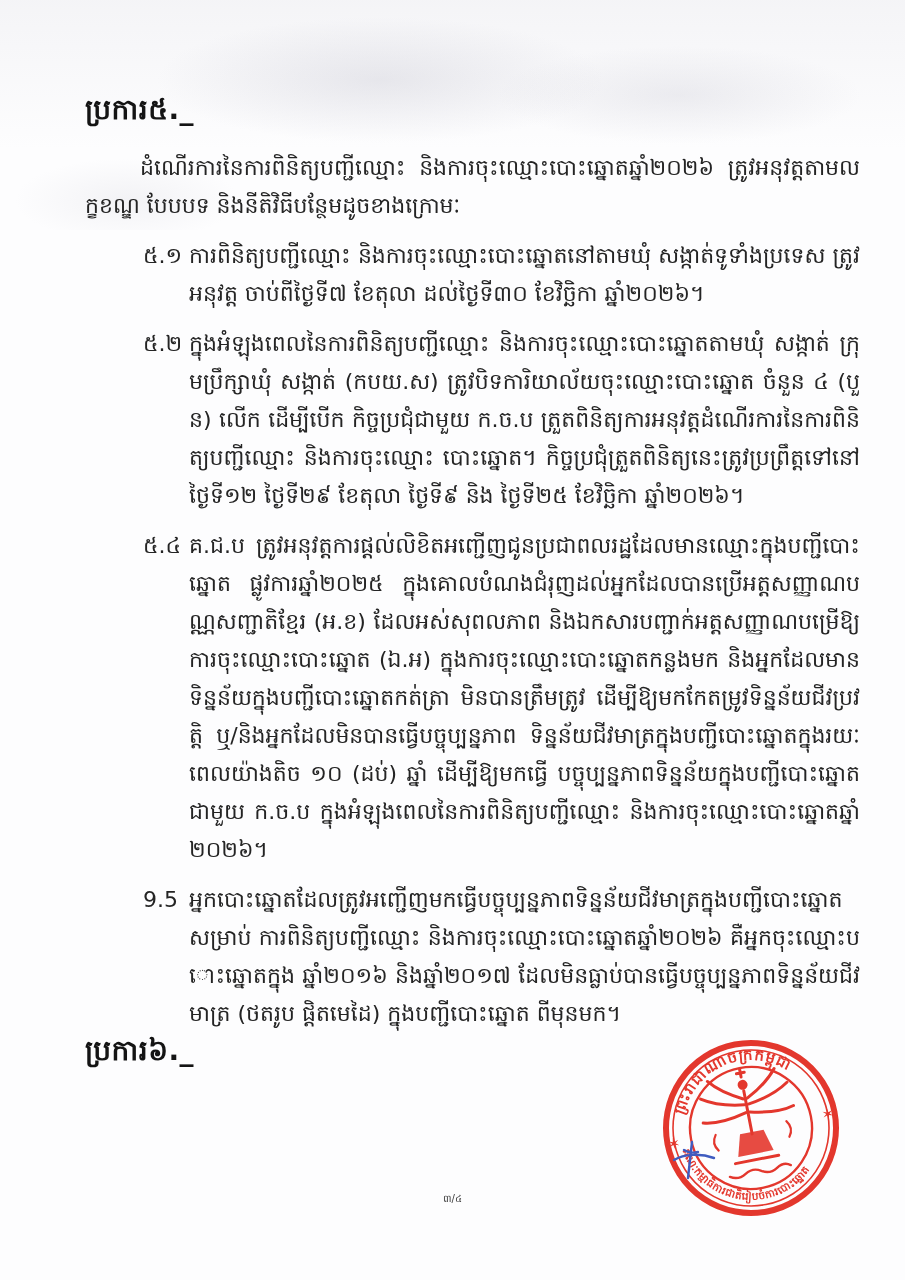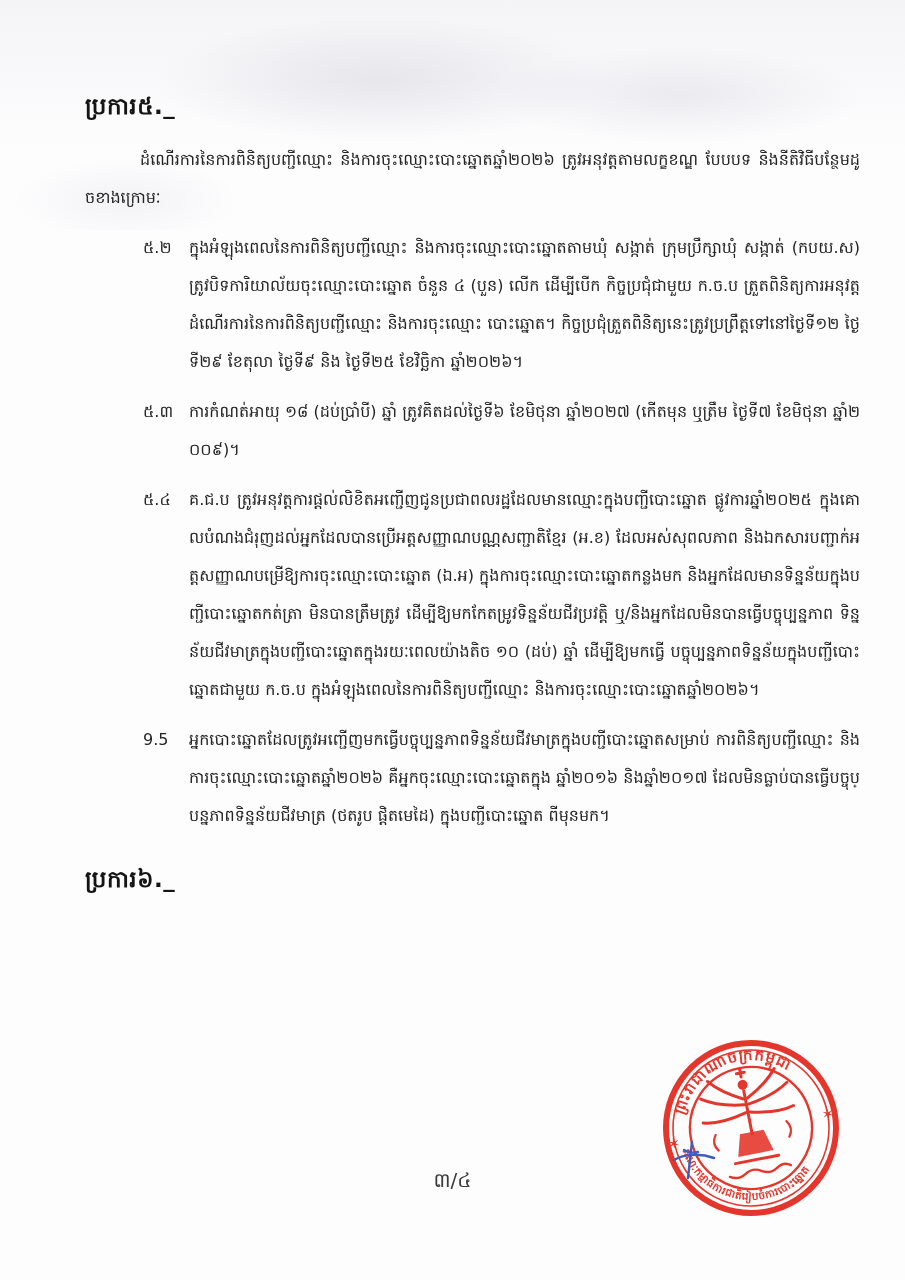--- a/index.html
+++ b/index.html
@@ -20,28 +20,28 @@
       radial-gradient(160px 60px at 14% 200px, rgba(182,182,196,.15), rgba(182,182,196,0) 70%),
       linear-gradient(180deg, rgba(205,205,214,.18), rgba(255,255,255,0) 65%);
     pointer-events:none;
   }
   .page{
     position:absolute;left:0;top:0;right:0;
     padding:92px 45px 0 85px;
     box-sizing:border-box;
   }
   .article-heading{
-    font-size:23px;
+    font-size:28px;
     font-weight:bold;
     color:#141414;
     margin:0;
     letter-spacing:.5px;
   }
   .body-text{
-    font-size:16px;
+    font-size:22px;
     line-height:38px;
     text-align:justify;
     word-break:break-all;
     overflow-wrap:anywhere;
     color:#242424;
     margin:0;
   }
   .intro{
     margin-top:16px;
     text-indent:55px;
@@ -53,33 +53,32 @@
     padding-left:46px;
     margin-top:12px;
   }
   .item-num{
     display:inline-block;
     width:46px;
     margin-left:-46px;
     vertical-align:top;
   }
   .article6-heading{
-    margin-top:30px;
   }
   .closing{
     margin-top:16px;
     text-indent:55px;
     max-width:660px;
   }
   .page-number{
     position:absolute;
     left:0;right:0;
-    top:1167px;
+    top:1192px;
     text-align:center;
-    font-size:20px;
+    font-size:10px;
     color:#3a3a3a;
   }
   .stamp-wrap{
     position:absolute;
     left:655px;top:1032px;
     width:192px;height:192px;
     transform:rotate(-11deg);
     opacity:.93;
   }
   .stamp-wrap svg{display:block;}
@@ -95,28 +94,28 @@
 <div class="scan-shade"></div>
 
 <div class="page">
 
   <h2 class="article-heading">ប្រការ៥._</h2>
 
   <p class="body-text intro">ដំណើរការនៃការពិនិត្យបញ្ជីឈ្មោះ និងការចុះឈ្មោះបោះឆ្នោតឆ្នាំ២០២៦ ត្រូវអនុវត្តតាមលក្ខខណ្ឌ បែបបទ និងនីតិវិធីបន្ថែមដូចខាងក្រោមៈ</p>
 
   <div class="items">
 
+    <div class="body-text item">
+      <span class="item-num">៥.១</span><span>ការពិនិត្យបញ្ជីឈ្មោះ និងការចុះឈ្មោះបោះឆ្នោតនៅតាមឃុំ សង្កាត់ទូទាំងប្រទេស ត្រូវអនុវត្ត ចាប់ពីថ្ងៃទី៧ ខែតុលា ដល់ថ្ងៃទី៣០ ខែវិច្ឆិកា ឆ្នាំ២០២៦។</span>
+    </div>
 
     <div class="body-text item">
       <span class="item-num">៥.២</span><span>ក្នុងអំឡុងពេលនៃការពិនិត្យបញ្ជីឈ្មោះ និងការចុះឈ្មោះបោះឆ្នោតតាមឃុំ សង្កាត់ ក្រុមប្រឹក្សាឃុំ សង្កាត់ (កបយ.ស) ត្រូវបិទការិយាល័យចុះឈ្មោះបោះឆ្នោត ចំនួន ៤ (បួន) លើក ដើម្បីបើក កិច្ចប្រជុំជាមួយ ក.ច.ប ត្រួតពិនិត្យការអនុវត្តដំណើរការនៃការពិនិត្យបញ្ជីឈ្មោះ និងការចុះឈ្មោះ បោះឆ្នោត។ កិច្ចប្រជុំត្រួតពិនិត្យនេះត្រូវប្រព្រឹត្តទៅនៅថ្ងៃទី១២ ថ្ងៃទី២៩ ខែតុលា ថ្ងៃទី៩ និង ថ្ងៃទី២៥ ខែវិច្ឆិកា ឆ្នាំ២០២៦។</span>
     </div>
 
-    <div class="body-text item">
-      <span class="item-num">៥.៣</span><span>ការកំណត់អាយុ ១៨ (ដប់ប្រាំបី) ឆ្នាំ ត្រូវគិតដល់ថ្ងៃទី៦ ខែមិថុនា ឆ្នាំ២០២៧ (កើតមុន ឬត្រឹម ថ្ងៃទី៧ ខែមិថុនា ឆ្នាំ២០០៩)។</span>
-    </div>
 
     <div class="body-text item">
       <span class="item-num">៥.៤</span><span>គ.ជ.ប ត្រូវអនុវត្តការផ្តល់លិខិតអញ្ជើញជូនប្រជាពលរដ្ឋដែលមានឈ្មោះក្នុងបញ្ជីបោះឆ្នោត ផ្លូវការឆ្នាំ២០២៥ ក្នុងគោលបំណងជំរុញដល់អ្នកដែលបានប្រើអត្តសញ្ញាណបណ្ណសញ្ជាតិខ្មែរ (អ.ខ) ដែលអស់សុពលភាព និងឯកសារបញ្ជាក់អត្តសញ្ញាណបម្រើឱ្យការចុះឈ្មោះបោះឆ្នោត (ឯ.អ) ក្នុងការចុះឈ្មោះបោះឆ្នោតកន្លងមក និងអ្នកដែលមានទិន្នន័យក្នុងបញ្ជីបោះឆ្នោតកត់ត្រា មិនបានត្រឹមត្រូវ ដើម្បីឱ្យមកកែតម្រូវទិន្នន័យជីវប្រវត្តិ ឬ/និងអ្នកដែលមិនបានធ្វើបច្ចុប្បន្នភាព ទិន្នន័យជីវមាត្រក្នុងបញ្ជីបោះឆ្នោតក្នុងរយៈពេលយ៉ាងតិច ១០ (ដប់) ឆ្នាំ ដើម្បីឱ្យមកធ្វើ បច្ចុប្បន្នភាពទិន្នន័យក្នុងបញ្ជីបោះឆ្នោតជាមួយ ក.ច.ប ក្នុងអំឡុងពេលនៃការពិនិត្យបញ្ជីឈ្មោះ និងការចុះឈ្មោះបោះឆ្នោតឆ្នាំ២០២៦។</span>
     </div>
 
     <div class="body-text item">
       <span class="item-num">9.5</span><span>អ្នកបោះឆ្នោតដែលត្រូវអញ្ជើញមកធ្វើបច្ចុប្បន្នភាពទិន្នន័យជីវមាត្រក្នុងបញ្ជីបោះឆ្នោតសម្រាប់ ការពិនិត្យបញ្ជីឈ្មោះ និងការចុះឈ្មោះបោះឆ្នោតឆ្នាំ២០២៦ គឺអ្នកចុះឈ្មោះបោះឆ្នោតក្នុង ឆ្នាំ២០១៦ និងឆ្នាំ២០១៧ ដែលមិនធ្លាប់បានធ្វើបច្ចុប្បន្នភាពទិន្នន័យជីវមាត្រ (ថតរូប ផ្តិតមេដៃ) ក្នុងបញ្ជីបោះឆ្នោត ពីមុនមក។</span>
     </div>
 
   </div>

